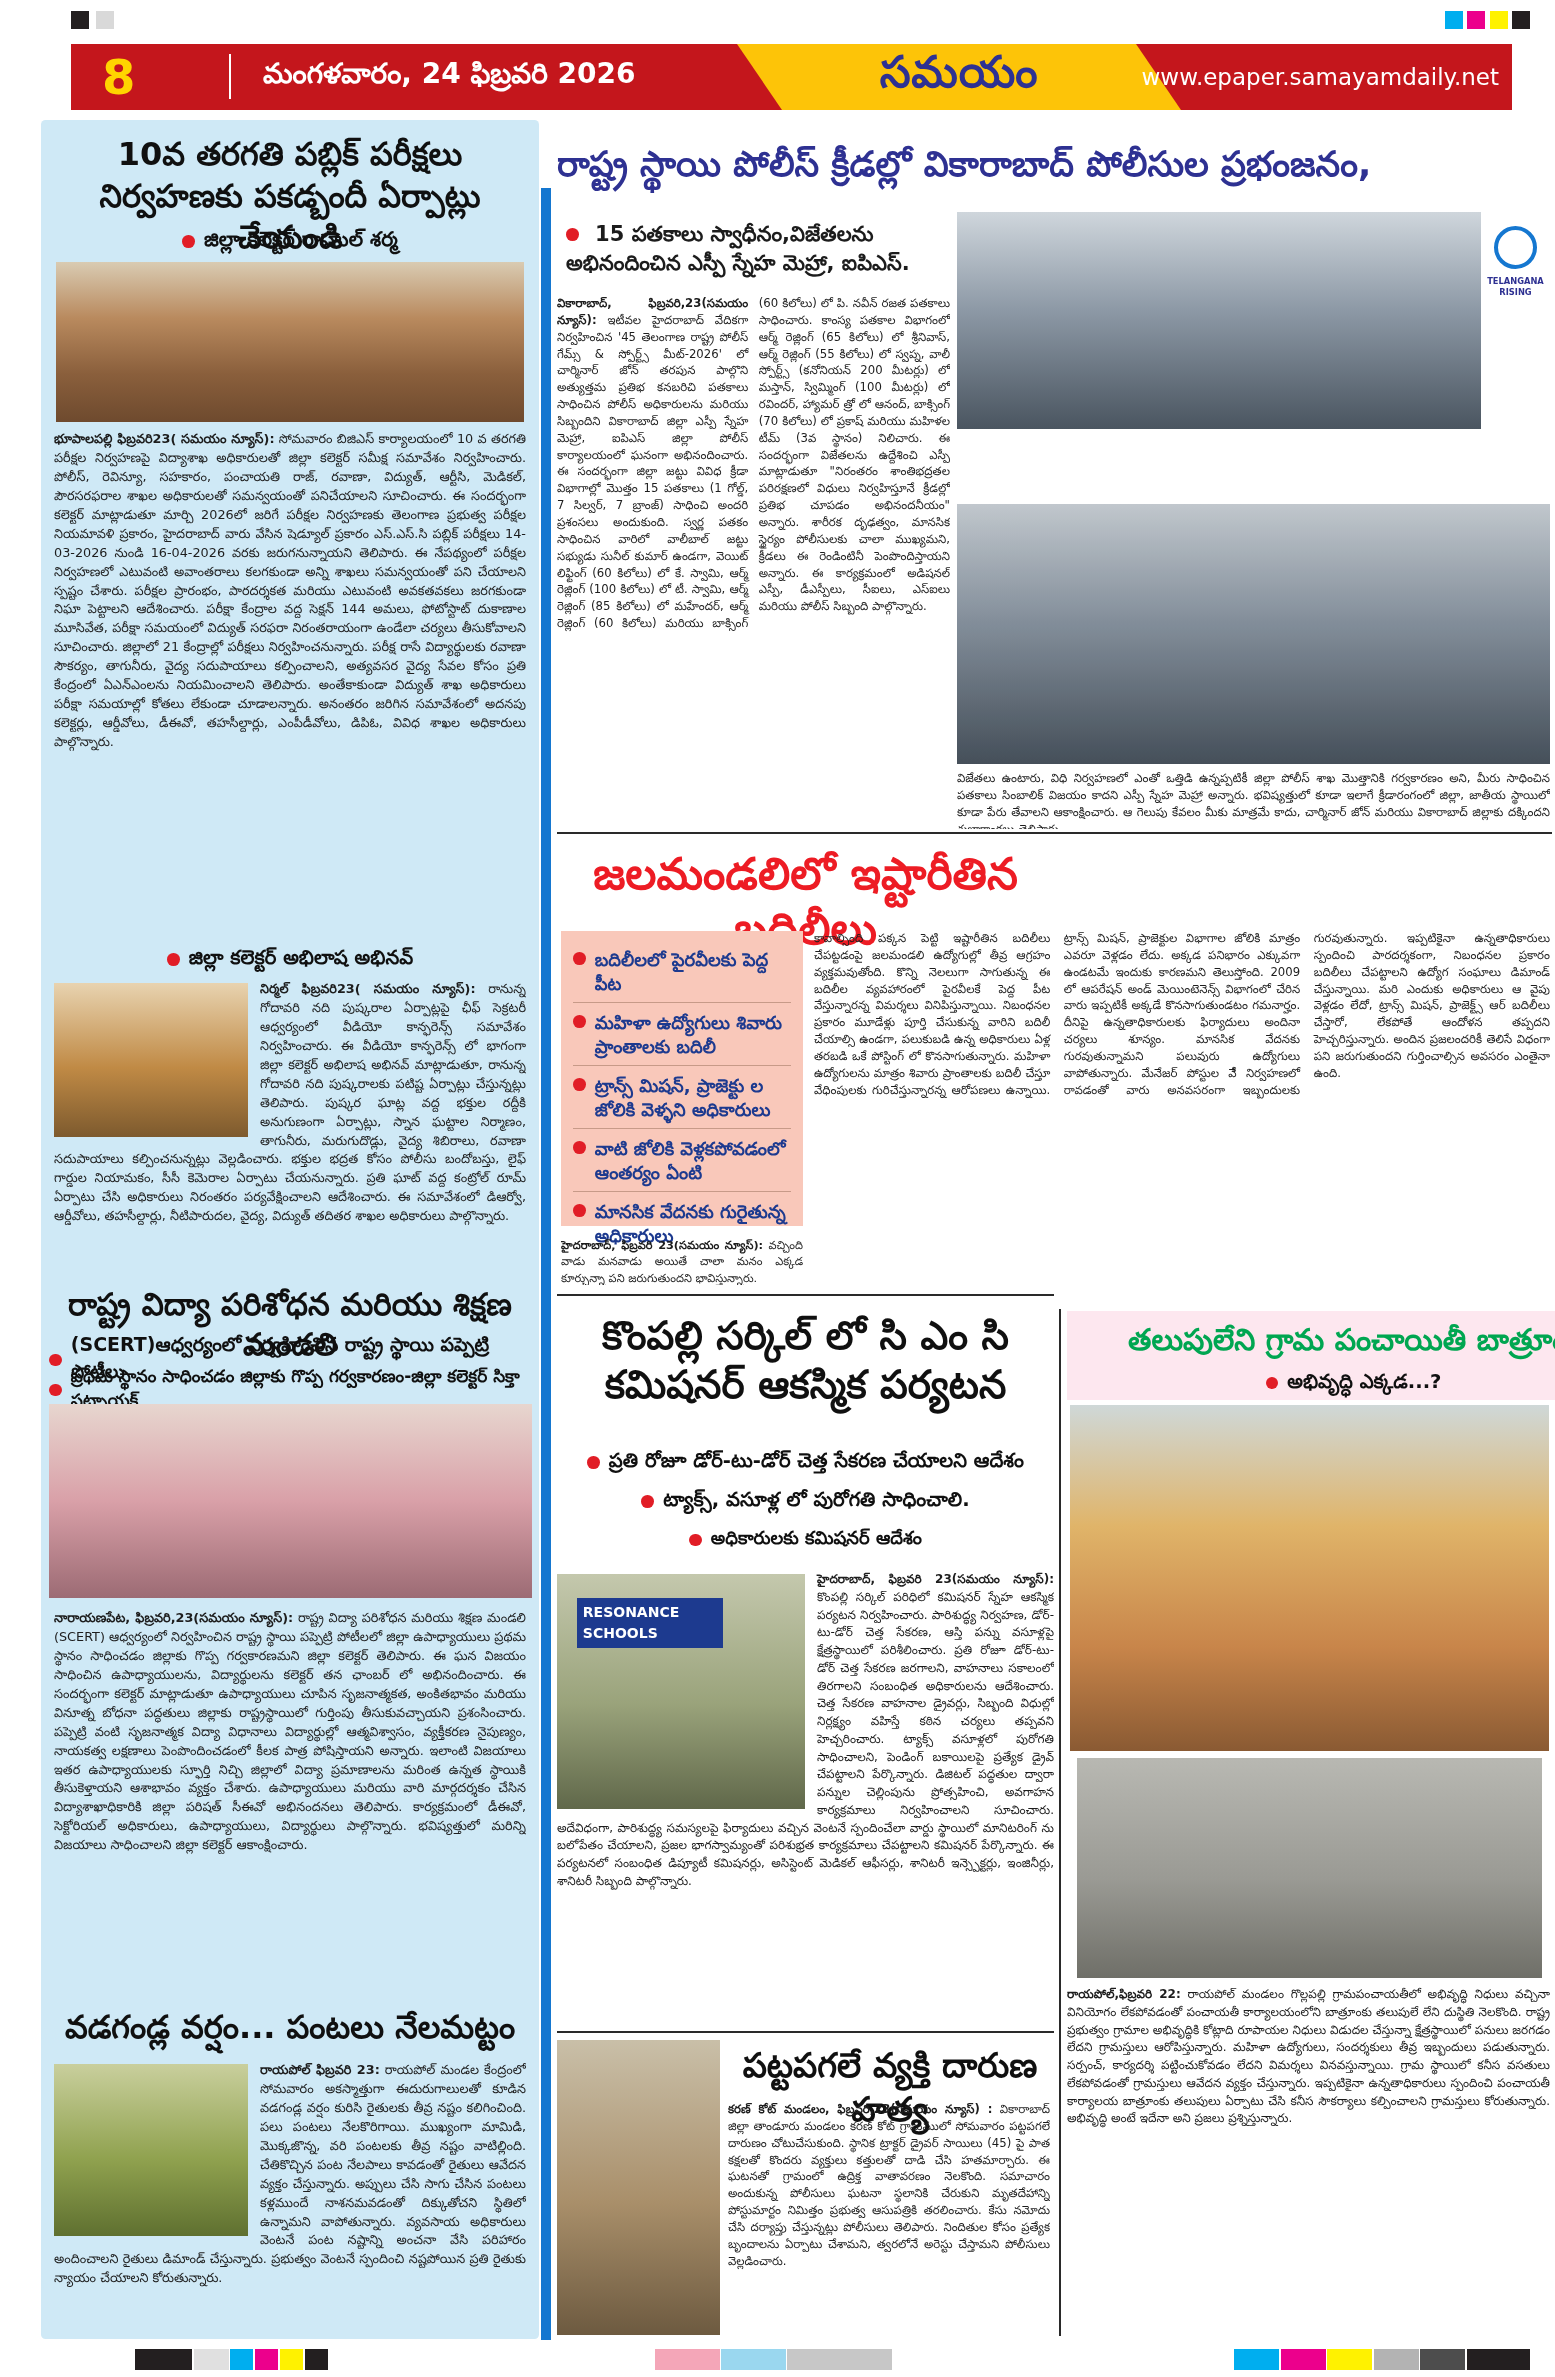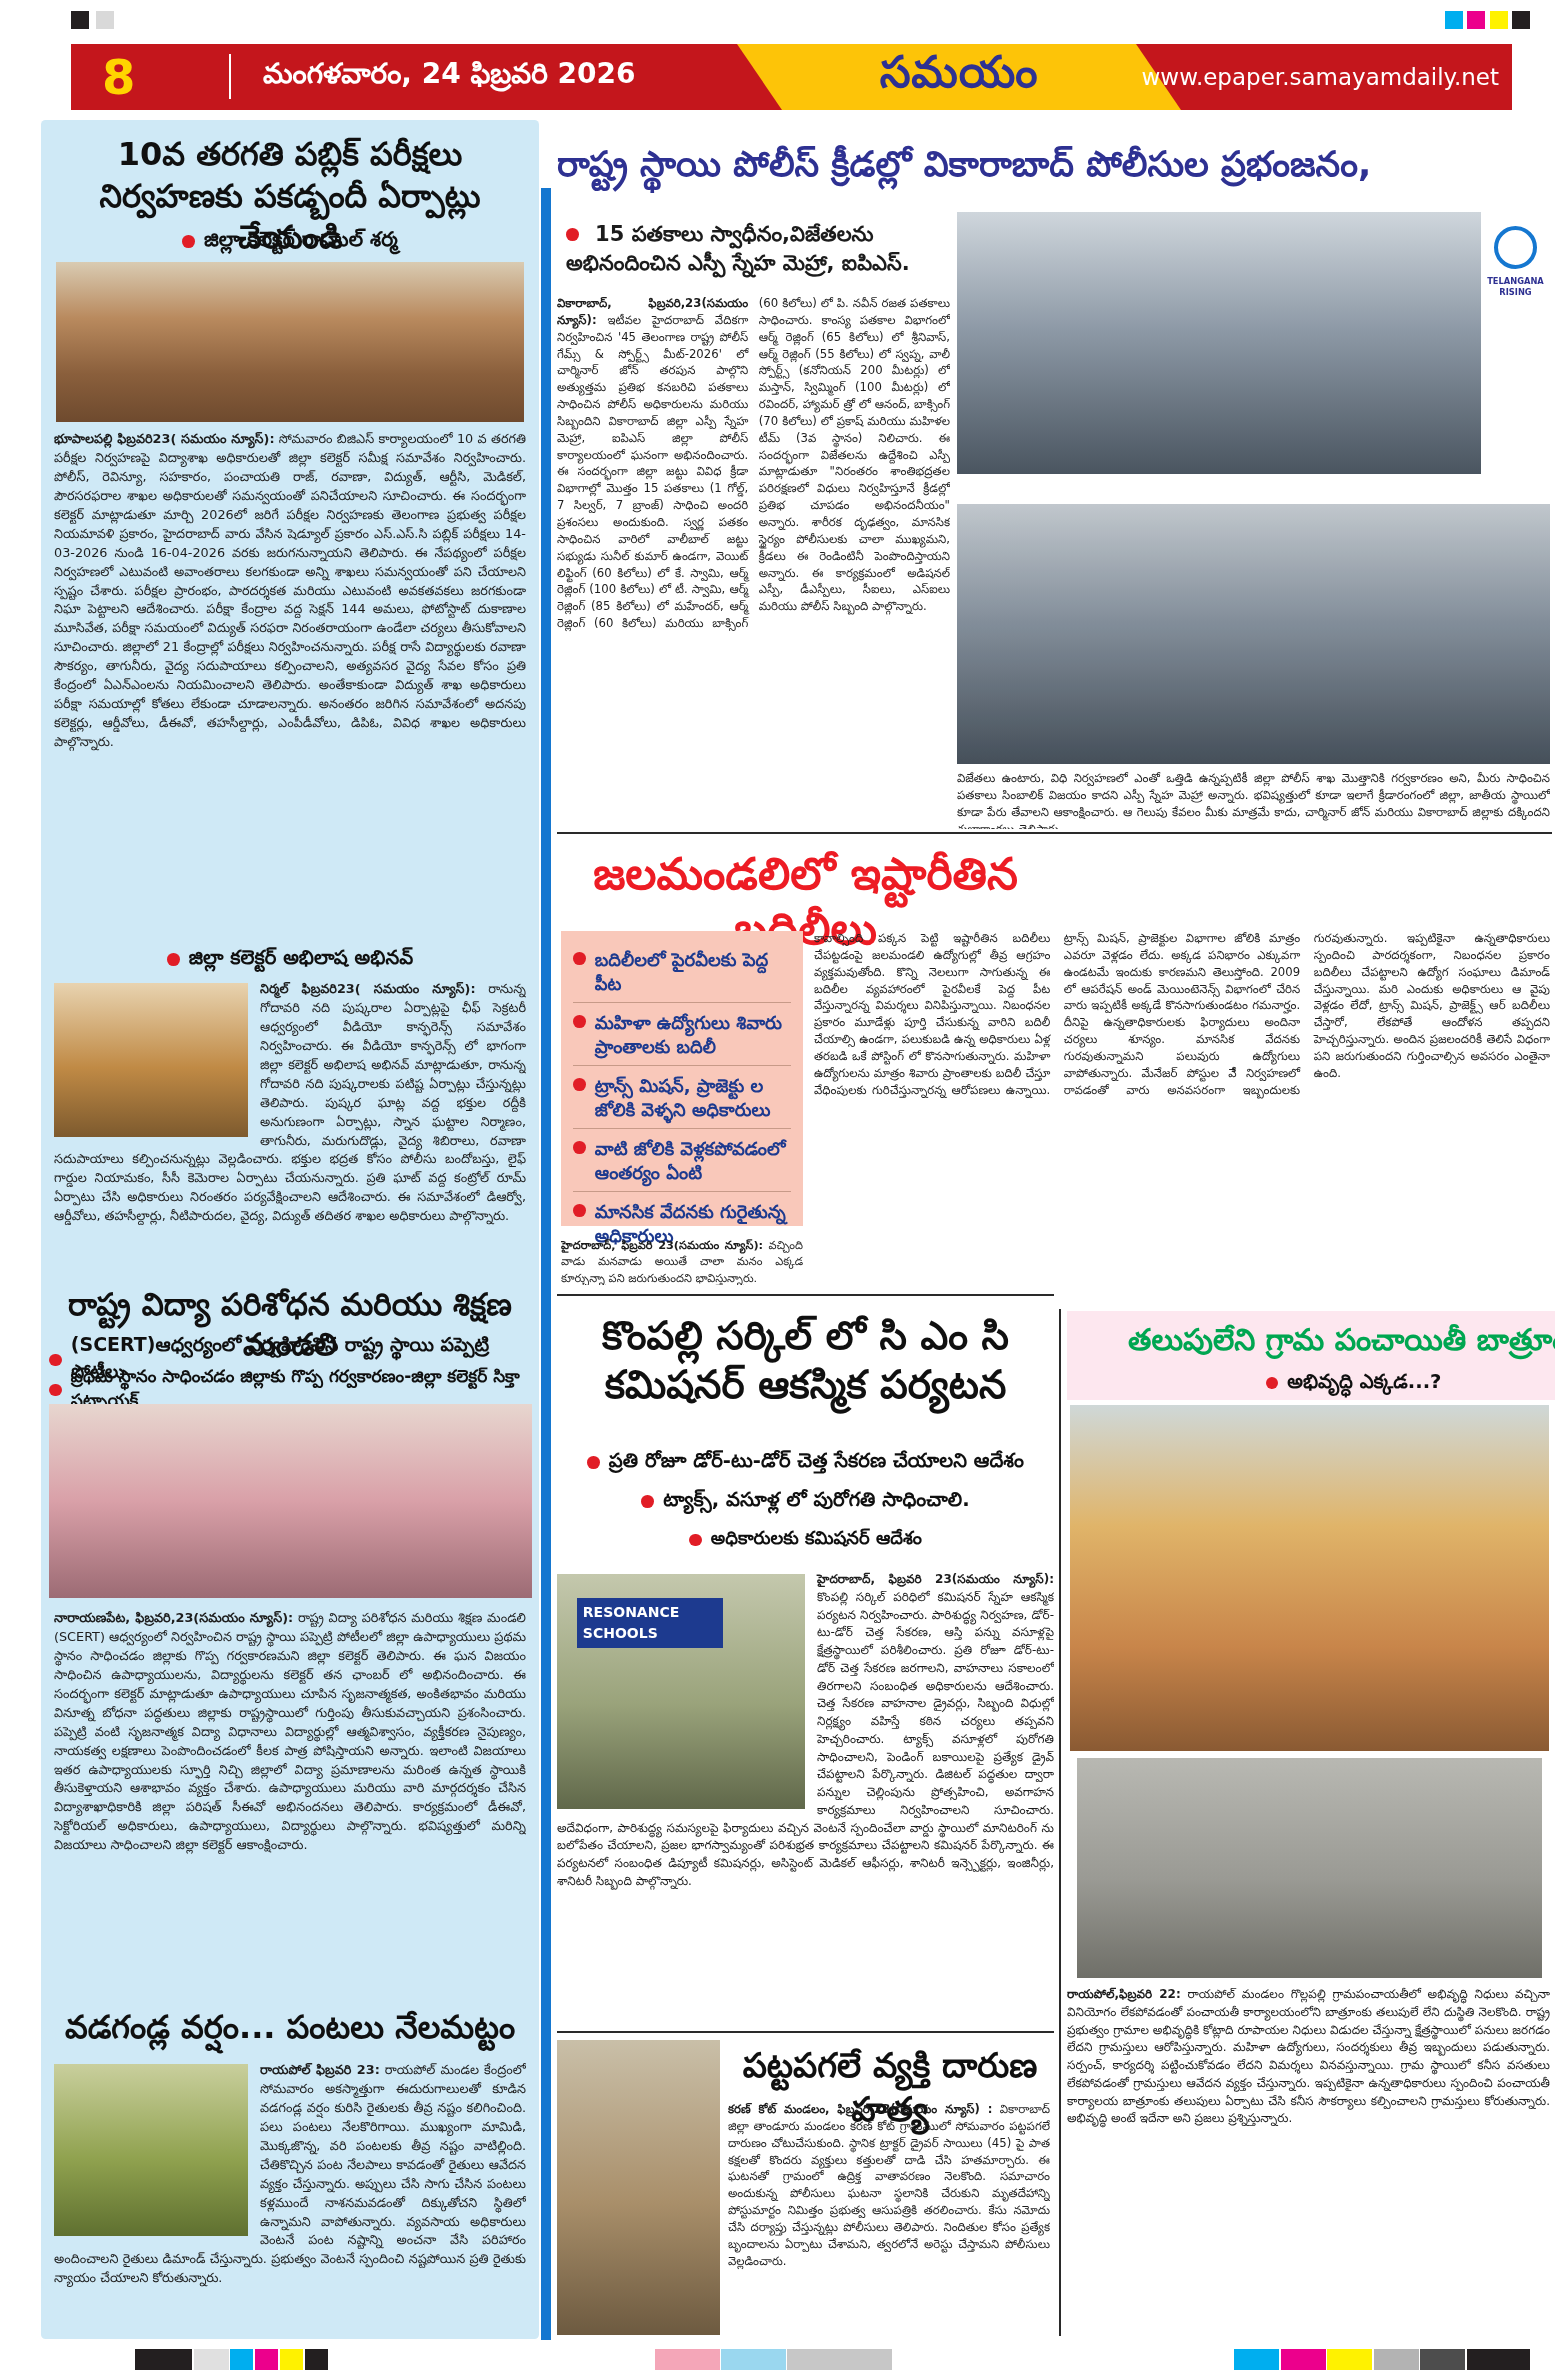--- a/index.html
+++ b/index.html
@@ -131,21 +131,21 @@
 
   <div class="abs blue-head" style="left:557px;top:143px;width:995px;font-size:35px;line-height:1.2;">రాష్ట్ర స్థాయి పోలీస్ క్రీడల్లో వికారాబాద్ పోలీసుల ప్రభంజనం,</div>
   <div class="abs" style="left:566px;top:220px;width:385px;font-size:21px;font-weight:bold;line-height:1.4;">
     <span class="dot" style="margin-top:3px;"></span>
     <span>15 పతకాలు స్వాధీనం,విజేతలను అభినందించిన ఎస్పీ స్నేహ మెహ్రా, ఐపిఎస్.</span>
   </div>
   <div class="abs body-sm" style="left:557px;top:295px;width:393px;height:472px;overflow:hidden;column-count:2;column-gap:10.5px;">
     <span class="dl">వికారాబాద్, ఫిబ్రవరి,23(సమయం న్యూస్):</span>
     <span>ఇటీవల హైదరాబాద్ వేదికగా నిర్వహించిన '45 తెలంగాణ రాష్ట్ర పోలీస్ గేమ్స్ &amp; స్పోర్ట్స్ మీట్-2026' లో చార్మినార్ జోన్ తరపున పాల్గొని అత్యుత్తమ ప్రతిభ కనబరిచి పతకాలు సాధించిన పోలీస్ అధికారులను మరియు సిబ్బందిని వికారాబాద్ జిల్లా ఎస్పీ స్నేహ మెహ్రా, ఐపిఎస్ జిల్లా పోలీస్ కార్యాలయంలో ఘనంగా అభినందించారు. ఈ సందర్భంగా జిల్లా జట్టు వివిధ క్రీడా విభాగాల్లో మొత్తం 15 పతకాలు (1 గోల్డ్, 7 సిల్వర్, 7 బ్రాంజ్) సాధించి అందరి ప్రశంసలు అందుకుంది. స్వర్ణ పతకం సాధించిన వారిలో వాలీబాల్ జట్టు సభ్యుడు సునీల్ కుమార్ ఉండగా, వెయిట్ లిఫ్టింగ్ (60 కిలోలు) లో కే. స్వామి, ఆర్మ్ రెజ్లింగ్ (100 కిలోలు) లో టీ. స్వామి, ఆర్మ్ రెజ్లింగ్ (85 కిలోలు) లో మహేందర్, ఆర్మ్ రెజ్లింగ్ (60 కిలోలు) మరియు బాక్సింగ్ (60 కిలోలు) లో పి. నవీన్ రజత పతకాలు సాధించారు. కాంస్య పతకాల విభాగంలో ఆర్మ్ రెజ్లింగ్ (65 కిలోలు) లో శ్రీనివాస్, ఆర్మ్ రెజ్లింగ్ (55 కిలోలు) లో స్వప్న, వాలీ స్పోర్ట్స్ (కనోనియన్ 200 మీటర్లు) లో మస్తాన్, స్విమ్మింగ్ (100 మీటర్లు) లో రవిందర్, హ్యామర్ త్రో లో ఆనంద్, బాక్సింగ్ (70 కిలోలు) లో ప్రకాష్ మరియు మహిళల టీమ్ (3వ స్థానం) నిలిచారు. ఈ సందర్భంగా విజేతలను ఉద్దేశించి ఎస్పీ మాట్లాడుతూ "నిరంతరం శాంతిభద్రతల పరిరక్షణలో విధులు నిర్వహిస్తూనే క్రీడల్లో ప్రతిభ చూపడం అభినందనీయం" అన్నారు. శారీరక దృఢత్వం, మానసిక స్థైర్యం పోలీసులకు చాలా ముఖ్యమని, క్రీడలు ఈ రెండింటినీ పెంపొందిస్తాయని అన్నారు. ఈ కార్యక్రమంలో అడిషనల్ ఎస్పీ, డీఎస్పీలు, సీఐలు, ఎస్ఐలు మరియు పోలీస్ సిబ్బంది పాల్గొన్నారు.</span>
   </div>
-  <div class="abs photo ph-police" style="left:957px;top:212px;width:593px;height:262px;">
+  <div class="abs photo ph-police" style="left:957px;top:212px;width:593px;height:217px;">
     <div class="logo-strip">
       <div class="logo-circle"></div>
       <div class="logo-txt">TELANGANA</div>
       <div class="logo-txt">RISING</div>
     </div>
   </div>
   <div class="abs photo ph-police" style="left:957px;top:504px;width:593px;height:260px;filter:brightness(0.93);"></div>
   <div class="abs body-sm" style="left:957px;top:770px;width:593px;height:59px;overflow:hidden;">విజేతలు ఉంటారు, విధి నిర్వహణలో ఎంతో ఒత్తిడి ఉన్నప్పటికీ జిల్లా పోలీస్ శాఖ మొత్తానికి గర్వకారణం అని, మీరు సాధించిన పతకాలు సింబాలిక్ విజయం కాదని ఎస్పీ స్నేహ మెహ్రా అన్నారు. భవిష్యత్తులో కూడా ఇలాగే క్రీడారంగంలో జిల్లా, జాతీయ స్థాయిలో కూడా పేరు తేవాలని ఆకాంక్షించారు. ఆ గెలుపు కేవలం మీకు మాత్రమే కాదు, చార్మినార్ జోన్ మరియు వికారాబాద్ జిల్లాకు దక్కిందని శుభాకాంక్షలు తెలిపారు.</div>
 
   <div class="abs hline" style="left:557px;top:832px;width:995px;"></div>

